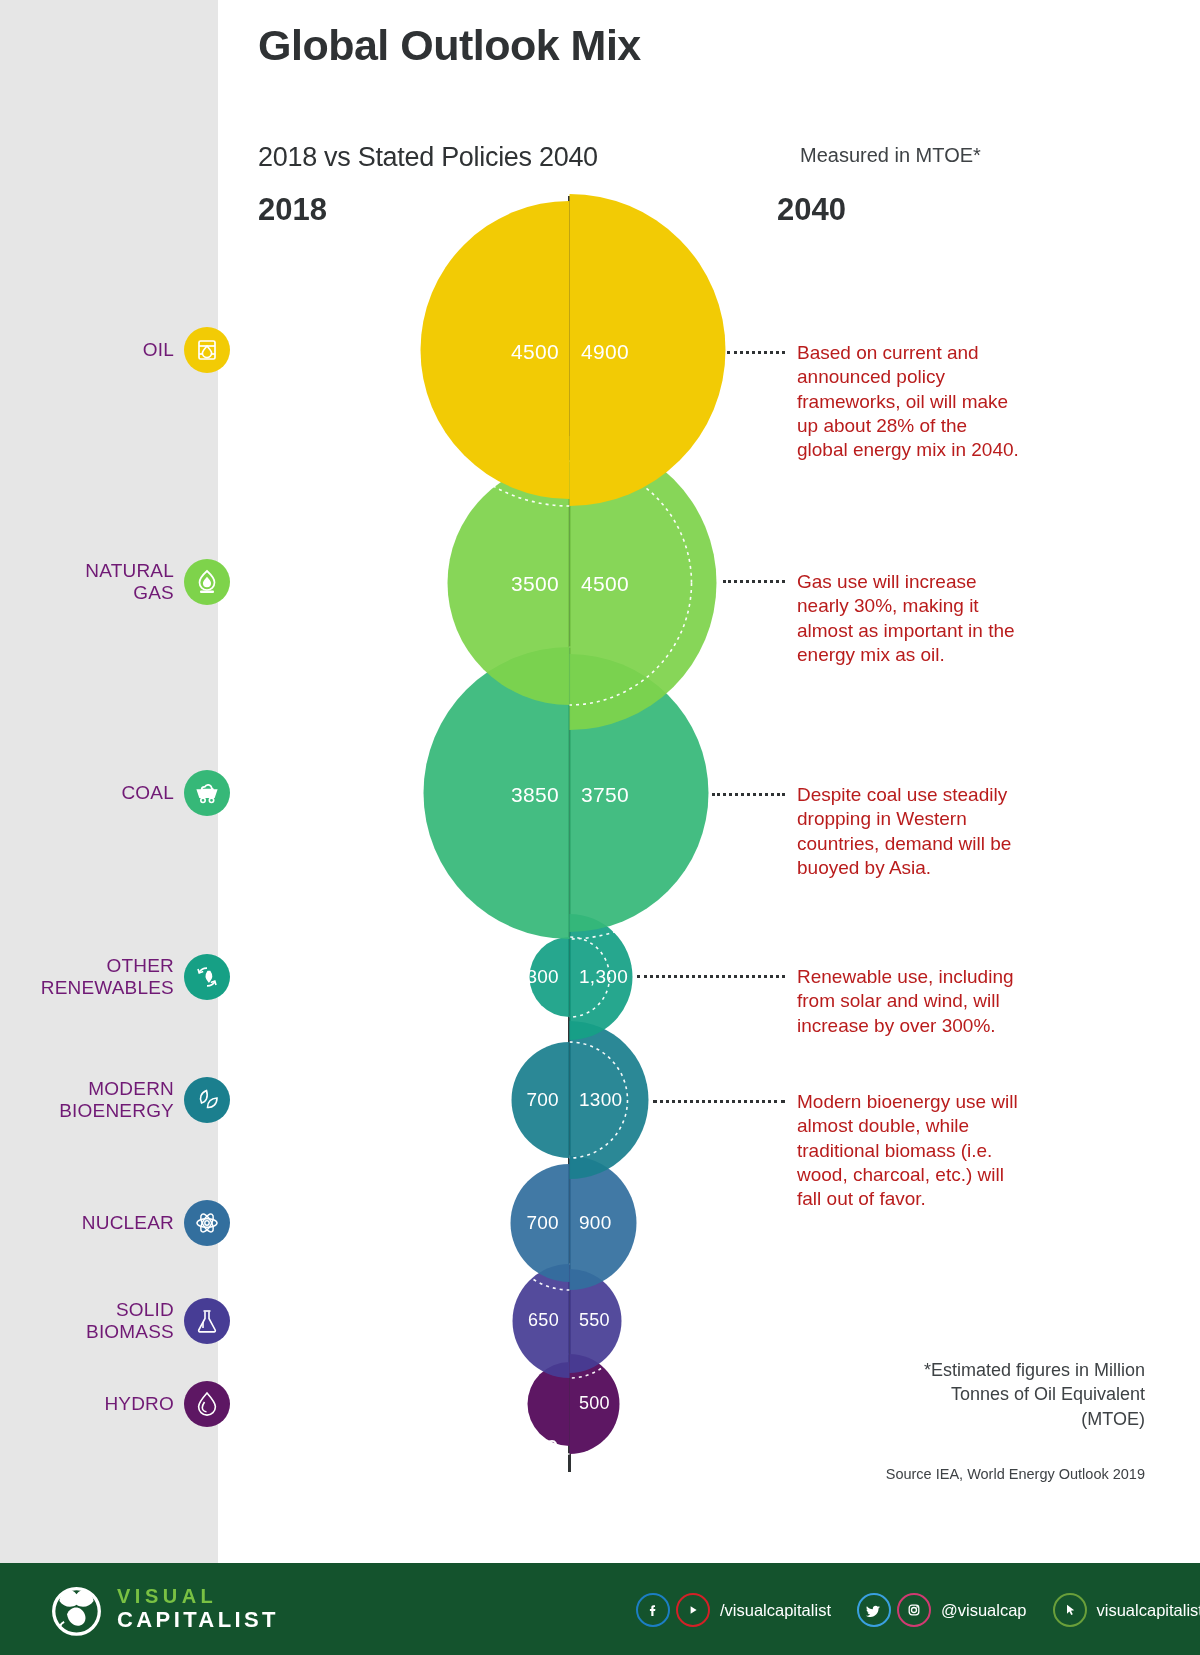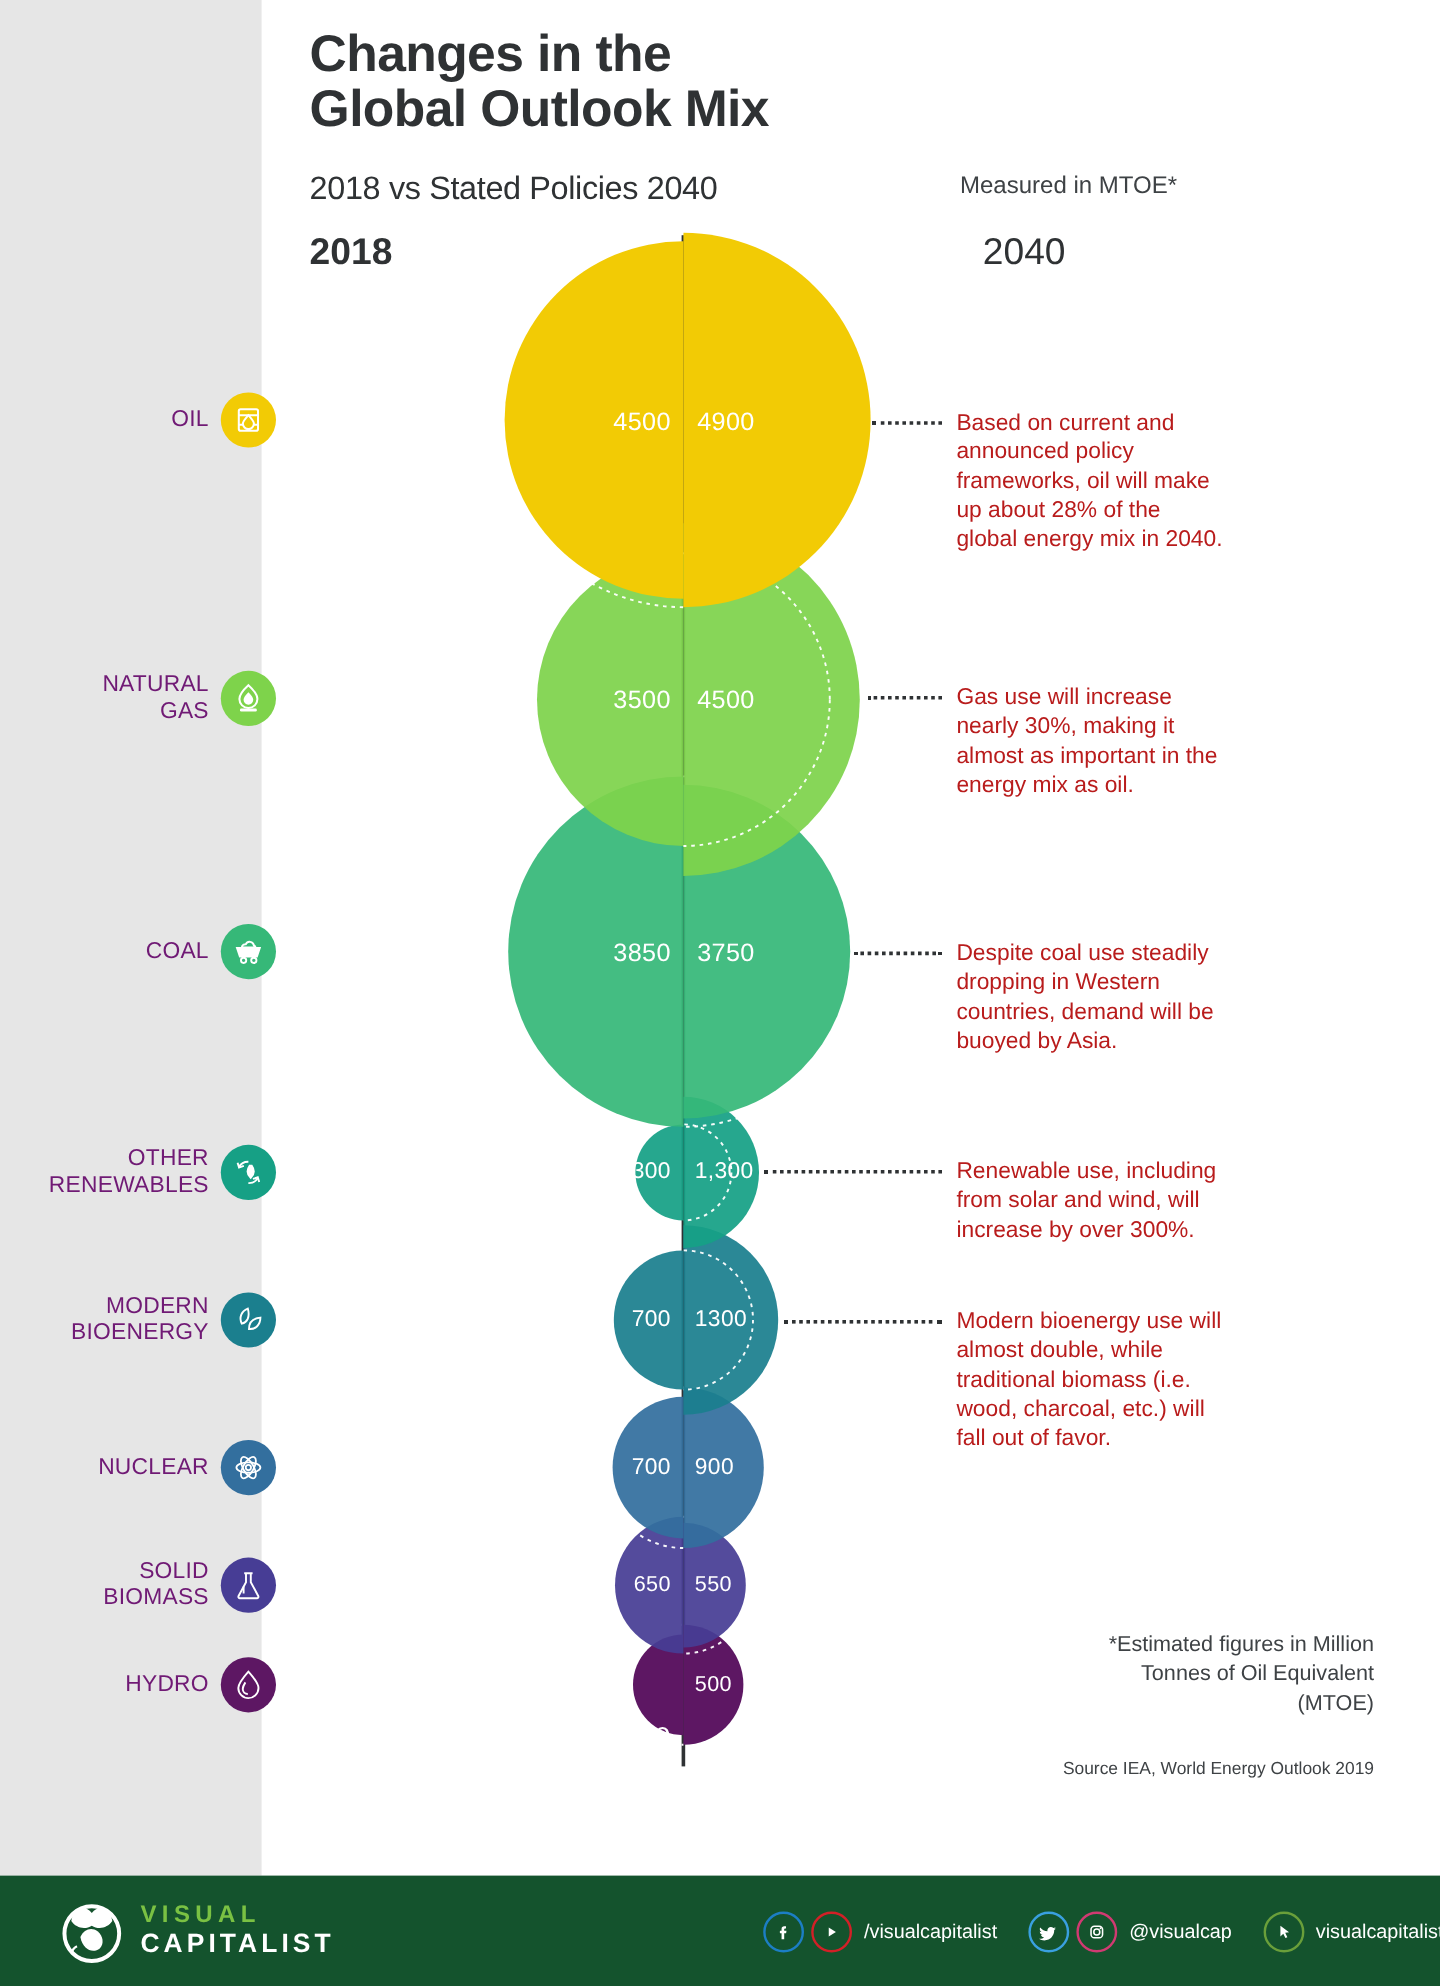--- a/index.html
+++ b/index.html
@@ -28,22 +28,22 @@
   }
   .measured{
     position:absolute;left:800px;top:144px;
     font-size:20px;color:#3e4245;
   }
   .year-left{
     position:absolute;left:258px;top:192px;
     font-size:31px;font-weight:bold;color:#2f3234;
   }
   .year-right{
-    position:absolute;left:819px;top:192px;
-    font-size:31px;font-weight:normal;color:#2f3234;
+    position:absolute;left:777px;top:192px;
+    font-size:31px;font-weight:bold;color:#2f3234;
   }
   
   .axis{
     position:absolute;left:568px;top:196px;width:3px;height:1276px;
     background:#2f3234;
   }
   
   .side-row{
     position:absolute;display:flex;align-items:center;justify-content:flex-end;
     width:250px;left:-20px;
@@ -99,21 +99,20 @@
   }
   .shandle{color:#ffffff;font-size:16.5px;margin-right:26px;margin-left:4px;white-space:nowrap;}
   .shandle.last{margin-right:0;}
 </style>
 </head>
 <body>
 
 <div class="grey-band"></div>
 
 <div class="title">
-  <div>Changes in the</div>
   <div>Global Outlook Mix</div>
 </div>
 <div class="subtitle">2018 vs Stated Policies 2040</div>
 <div class="measured">Measured in MTOE*</div>
 <div class="year-left">2018</div>
 <div class="year-right">2040</div>
 
 <div class="axis"></div>
 
 <div class="side-row" style="top:327px;">

